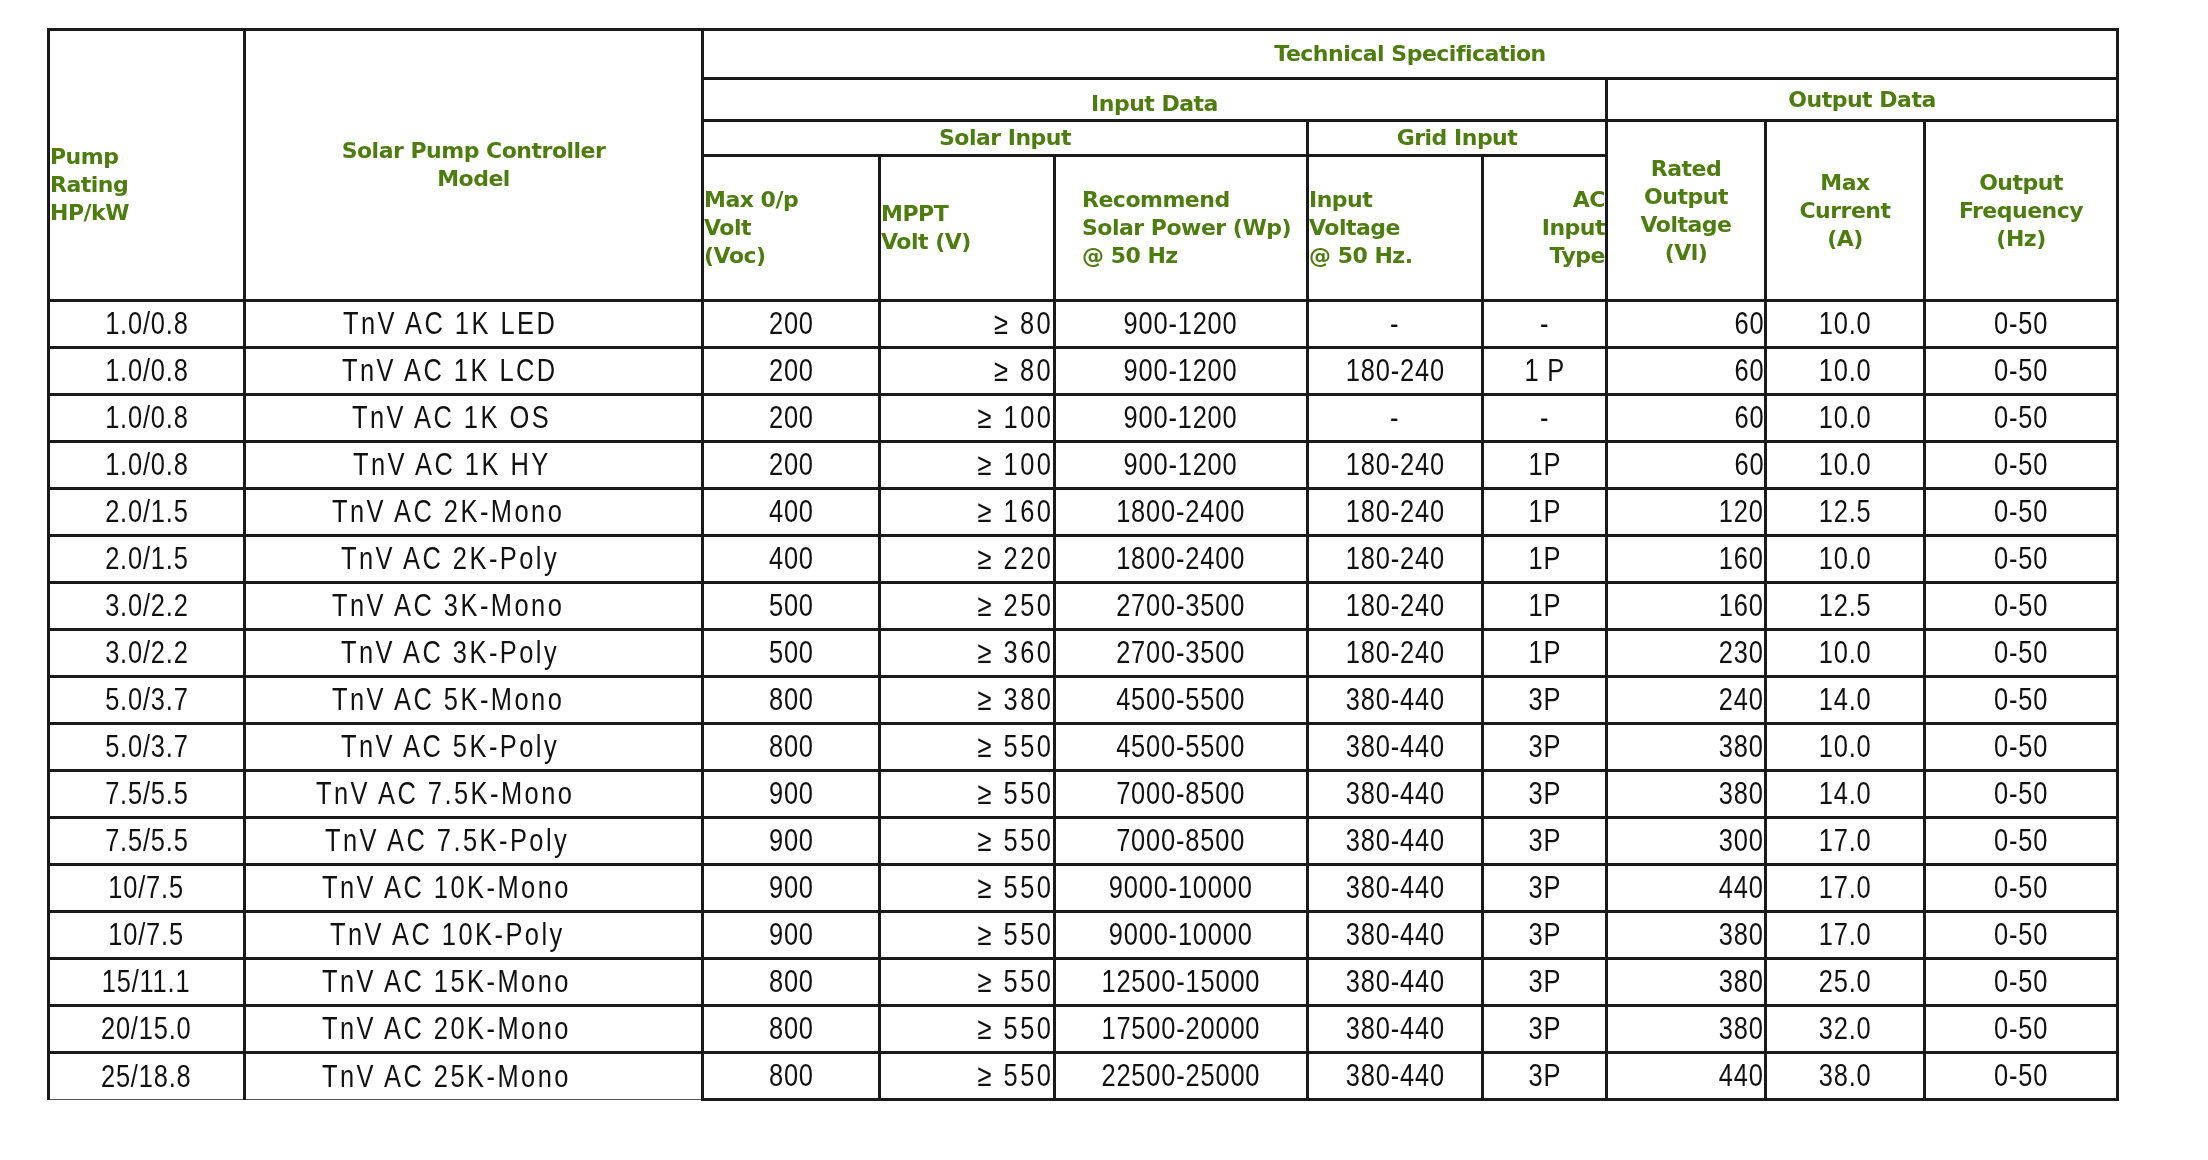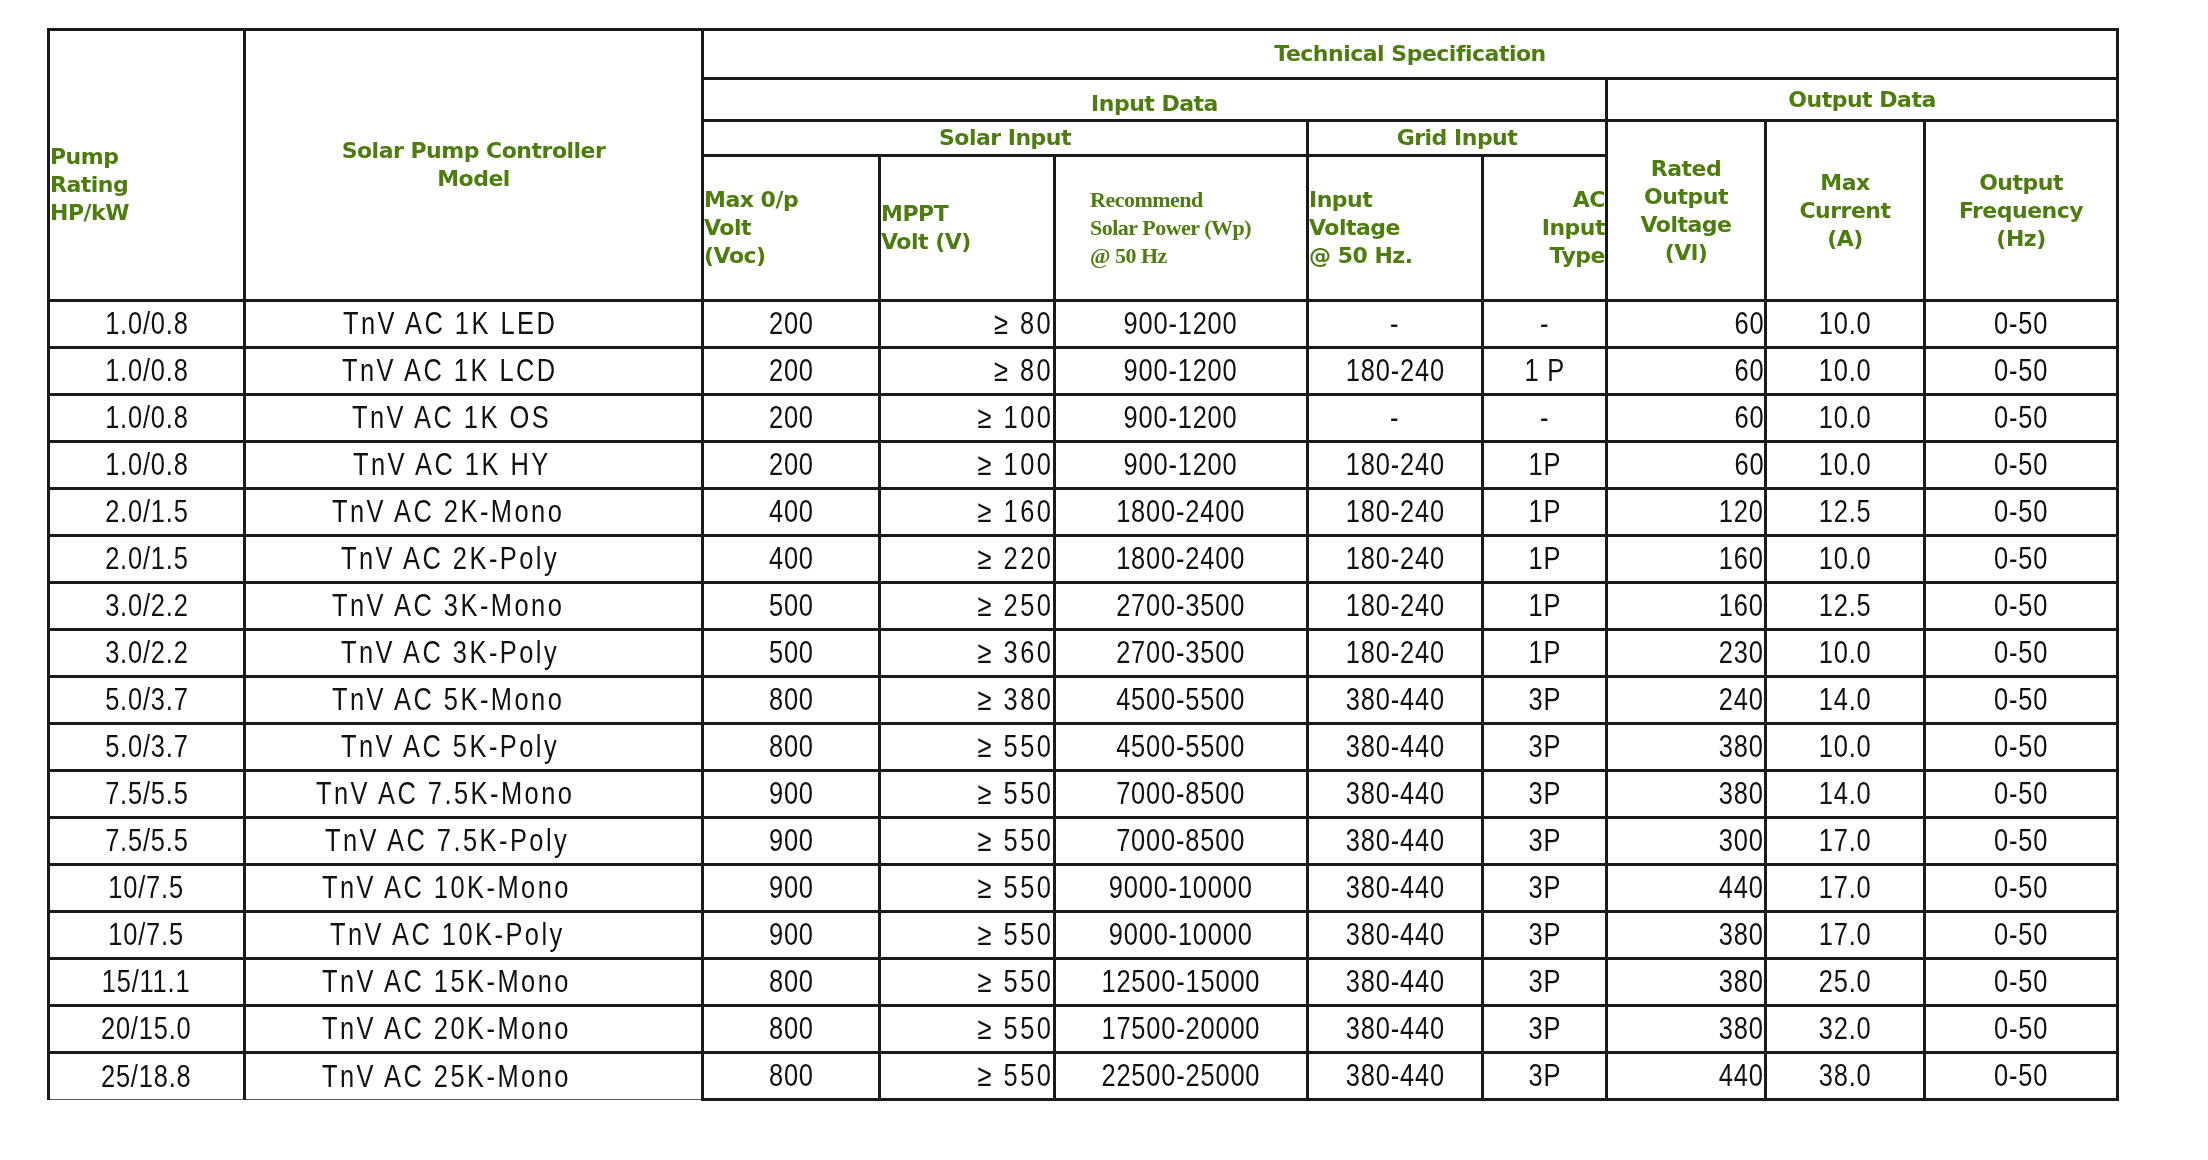--- a/index.html
+++ b/index.html
@@ -84,21 +84,21 @@
     <tr class="r3">
       <th class="sub">
         <div>Max 0/p</div>
         <div>Volt</div>
         <div>(Voc)</div>
       </th>
       <th class="sub">
         <div>MPPT</div>
         <div>Volt (V)</div>
       </th>
-      <th class="sub" style="padding-left:34px;font-family:Liberation Serif, serif;">
+      <th class="sub" style="padding-left:26px;">
         <div>Recommend</div>
         <div>Solar Power (Wp)</div>
         <div>@ 50 Hz</div>
       </th>
       <th class="sub">
         <div>Input</div>
         <div>Voltage</div>
         <div>@ 50 Hz.</div>
       </th>
       <th class="sub" style="padding-left:14px;text-align:right;">

